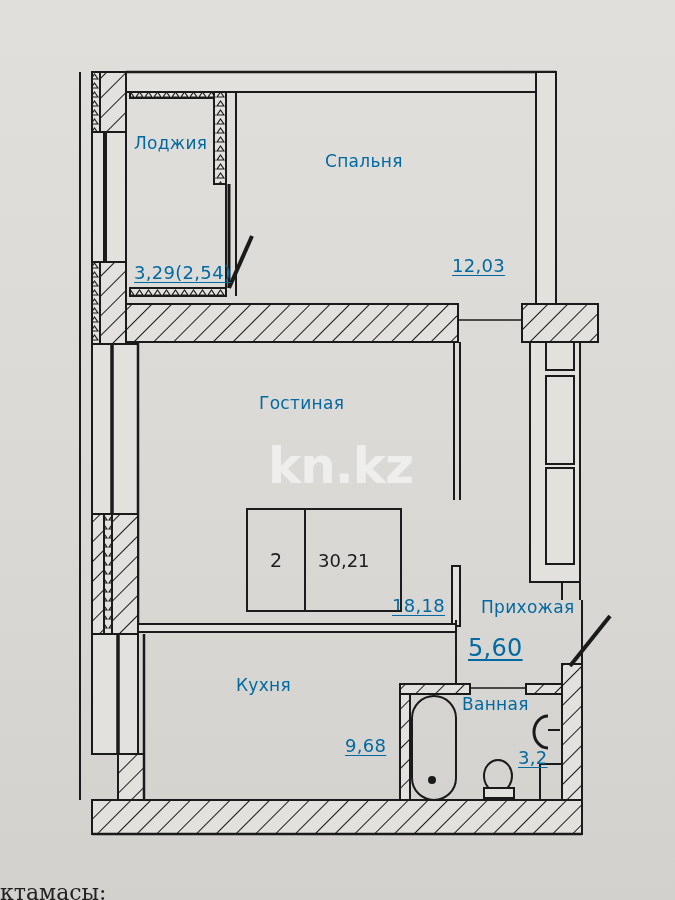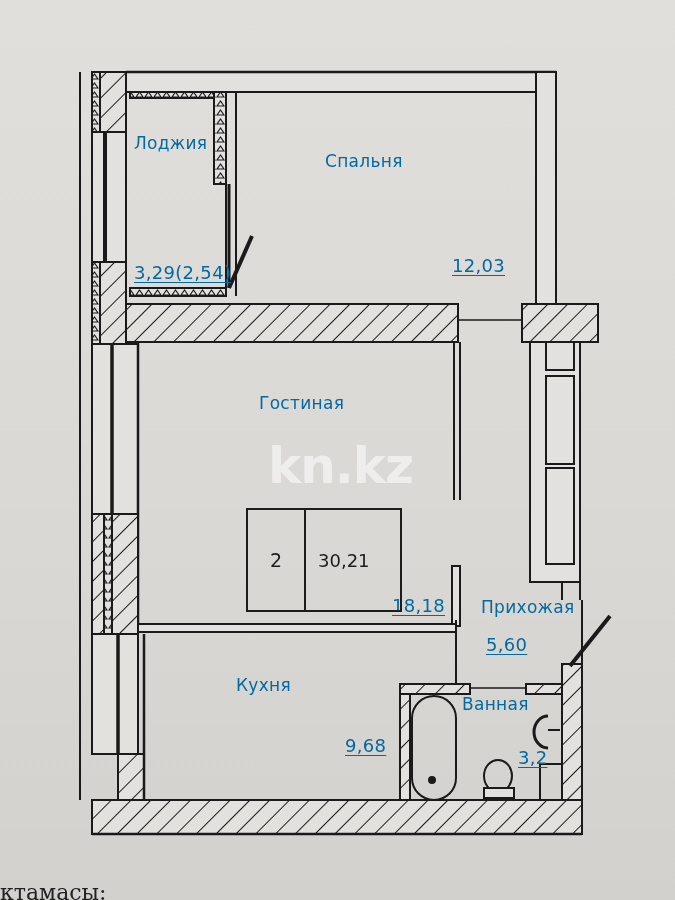--- a/index.html
+++ b/index.html
@@ -144,21 +144,21 @@
 <div class="lbl" style="left:134px;top:135px;">Лоджия</div>
 <div class="lbl area" style="left:134px;top:264px;font-size:18px;">3,29(2,54)</div>
 
 <div class="lbl" style="left:325px;top:153px;">Спальня</div>
 <div class="lbl area" style="left:452px;top:257px;font-size:18px;">12,03</div>
 
 <div class="lbl" style="left:259px;top:395px;">Гостиная</div>
 <div class="lbl area" style="left:392px;top:597px;font-size:18px;text-align:center;">18,18</div>
 
 <div class="lbl" style="left:461px;top:599px;margin-left:20px;">Прихожая</div>
-<div class="lbl area" style="left:486px;top:636px;font-size:18px;">5,60</div>
+<div class="lbl area" style="left:468px;top:636px;font-size:24px;">5,60</div>
 
 <div class="lbl" style="left:236px;top:677px;">Кухня</div>
 <div class="lbl area" style="left:345px;top:737px;font-size:18px;">9,68</div>
 
 <div class="lbl" style="left:462px;top:696px;">Ванная</div>
 <div class="lbl area" style="left:518px;top:749px;font-size:18px;">3,2</div>
 
 <div class="summary">
   <div class="rooms">2</div>
   <div class="vals">

